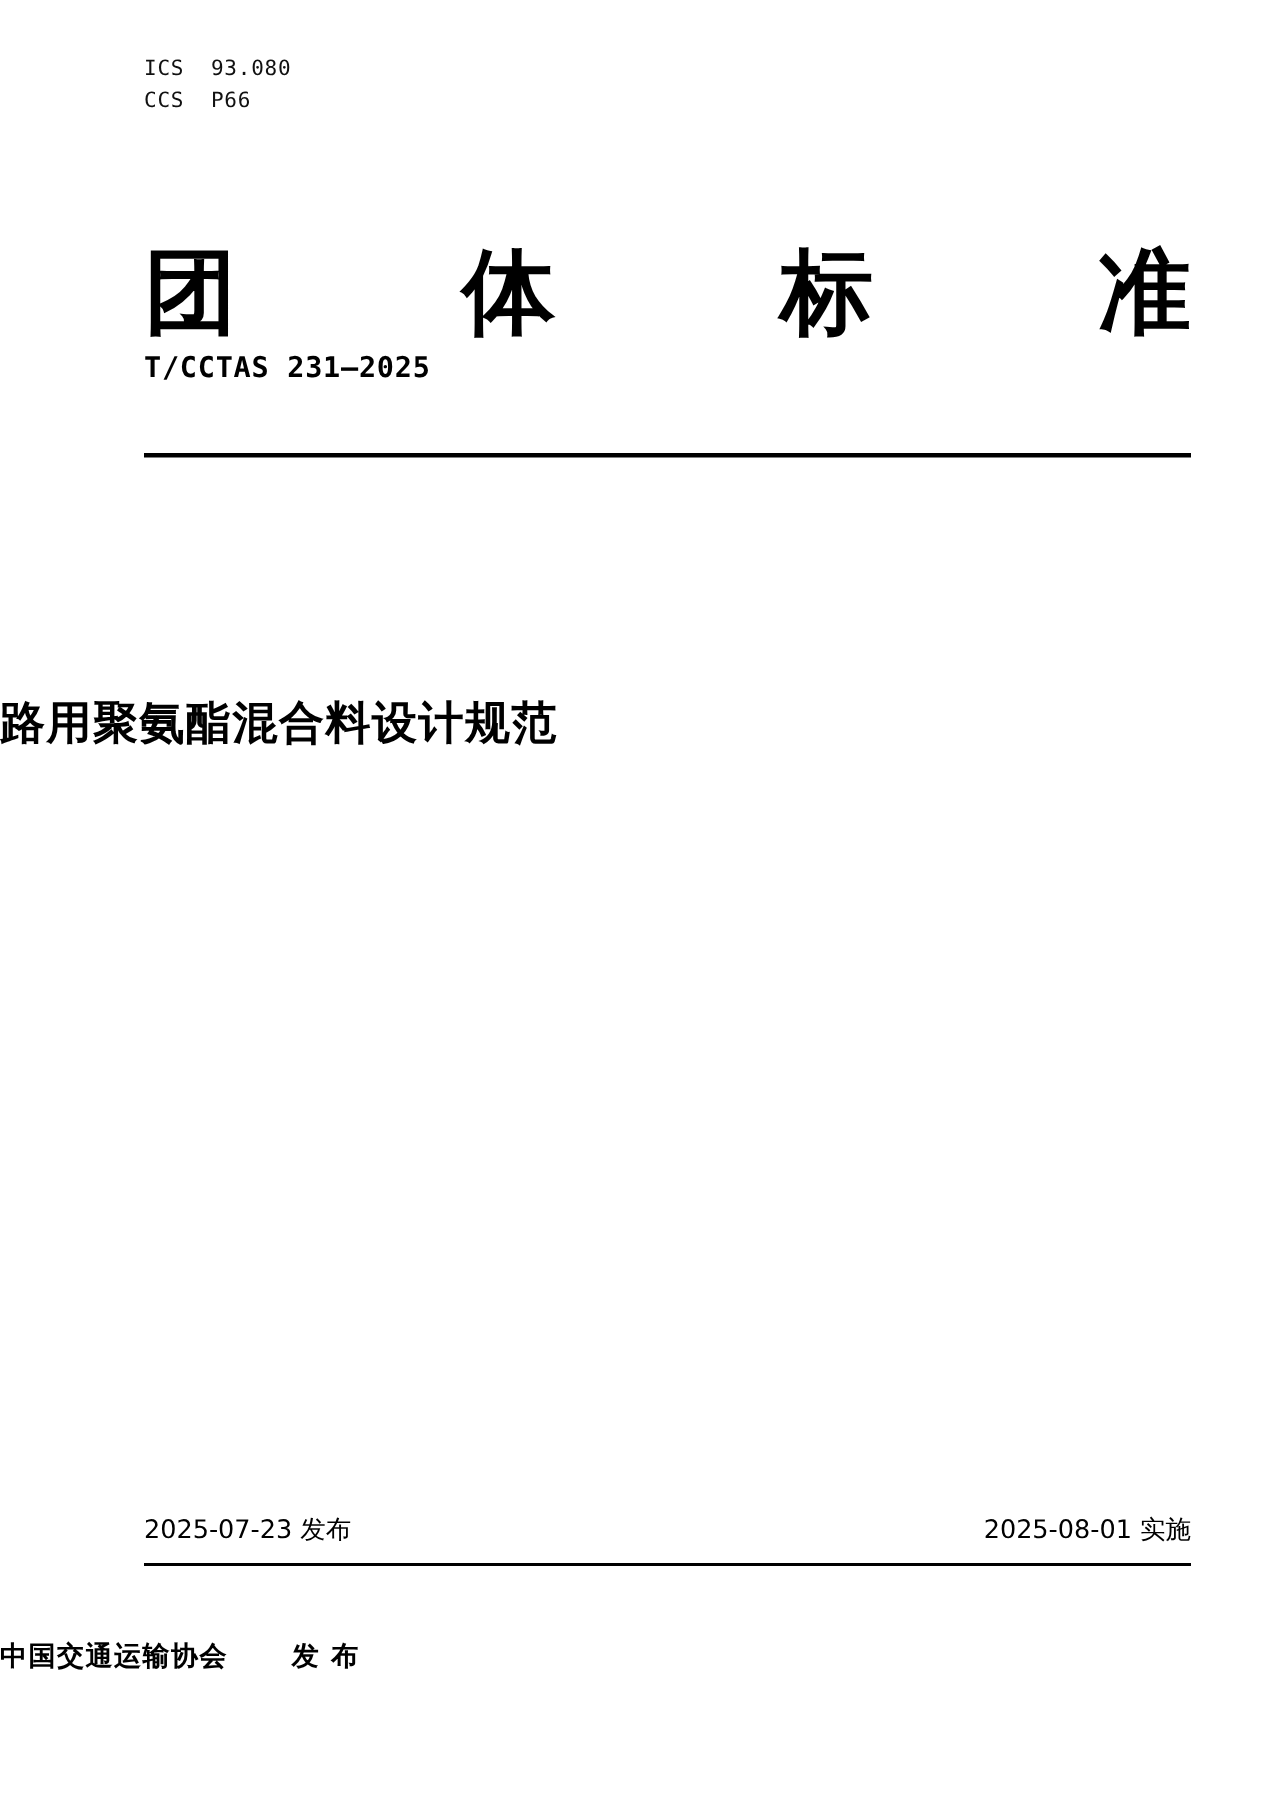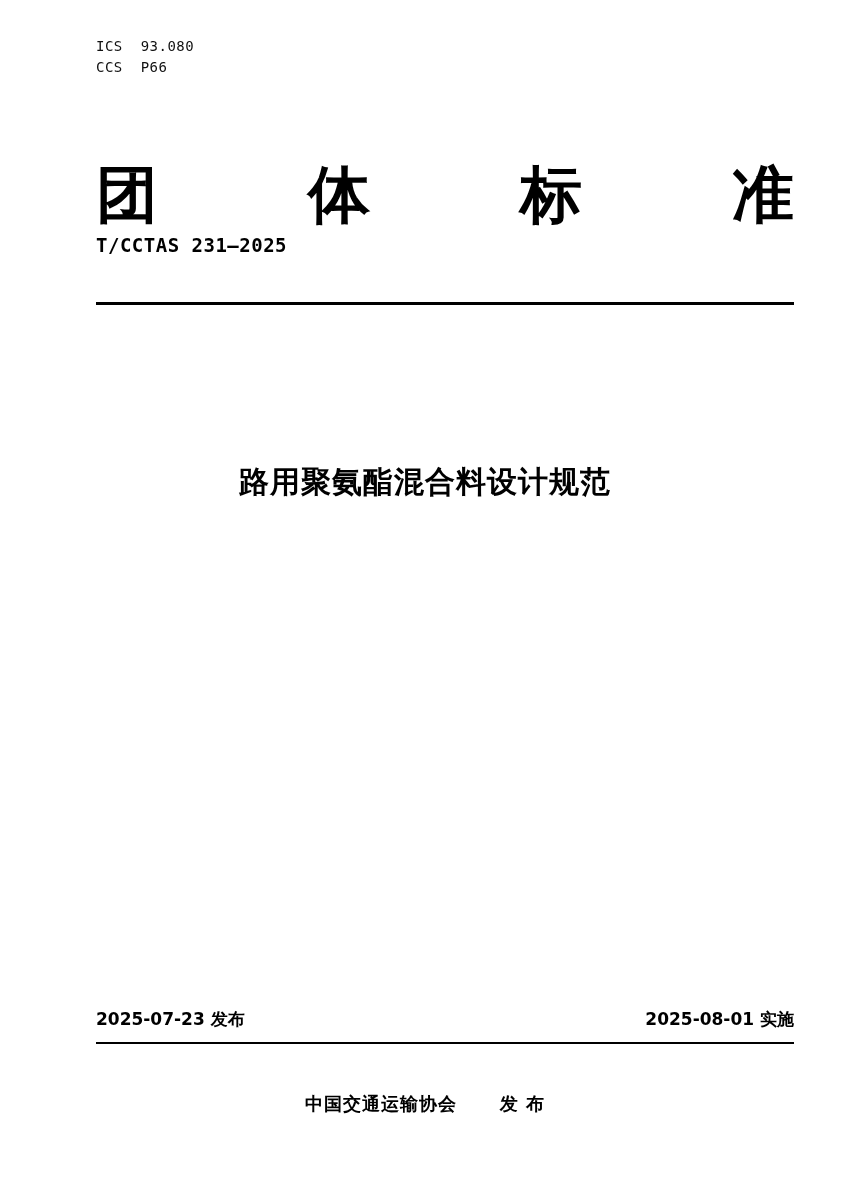--- a/index.html
+++ b/index.html
@@ -81,21 +81,20 @@
     height: 3px;
     background: #000;
   }
 
   
   .doc-title-cn {
     position: absolute;
     left: 0;
     top: 462px;
     width: 850px;
-    text-align: center;
     font-family: "DejaVu Sans", "Liberation Sans", sans-serif;
     font-size: 30px;
     font-weight: bold;
     letter-spacing: 1px;
     color: #000;
   }
   .doc-title-en {
     position: absolute;
     left: 0;
     top: 534px;
@@ -120,31 +119,30 @@
   
   .dates {
     position: absolute;
     left: 96px;
     top: 1008px;
     width: 698px;
     display: flex;
     justify-content: space-between;
     font-family: "DejaVu Sans", "Liberation Sans", sans-serif;
     font-size: 17px;
-    font-weight: bold;
+    font-weight: normal;
     color: #000;
   }
 
   
   .publisher {
     position: absolute;
     left: 0;
     top: 1092px;
     width: 850px;
-    text-align: center;
     font-family: "DejaVu Sans", "Liberation Sans", sans-serif;
     font-size: 18px;
     font-weight: bold;
     letter-spacing: 1px;
     color: #000;
   }
   .publisher .gap {
     display: inline-block;
     width: 28px;
   }

